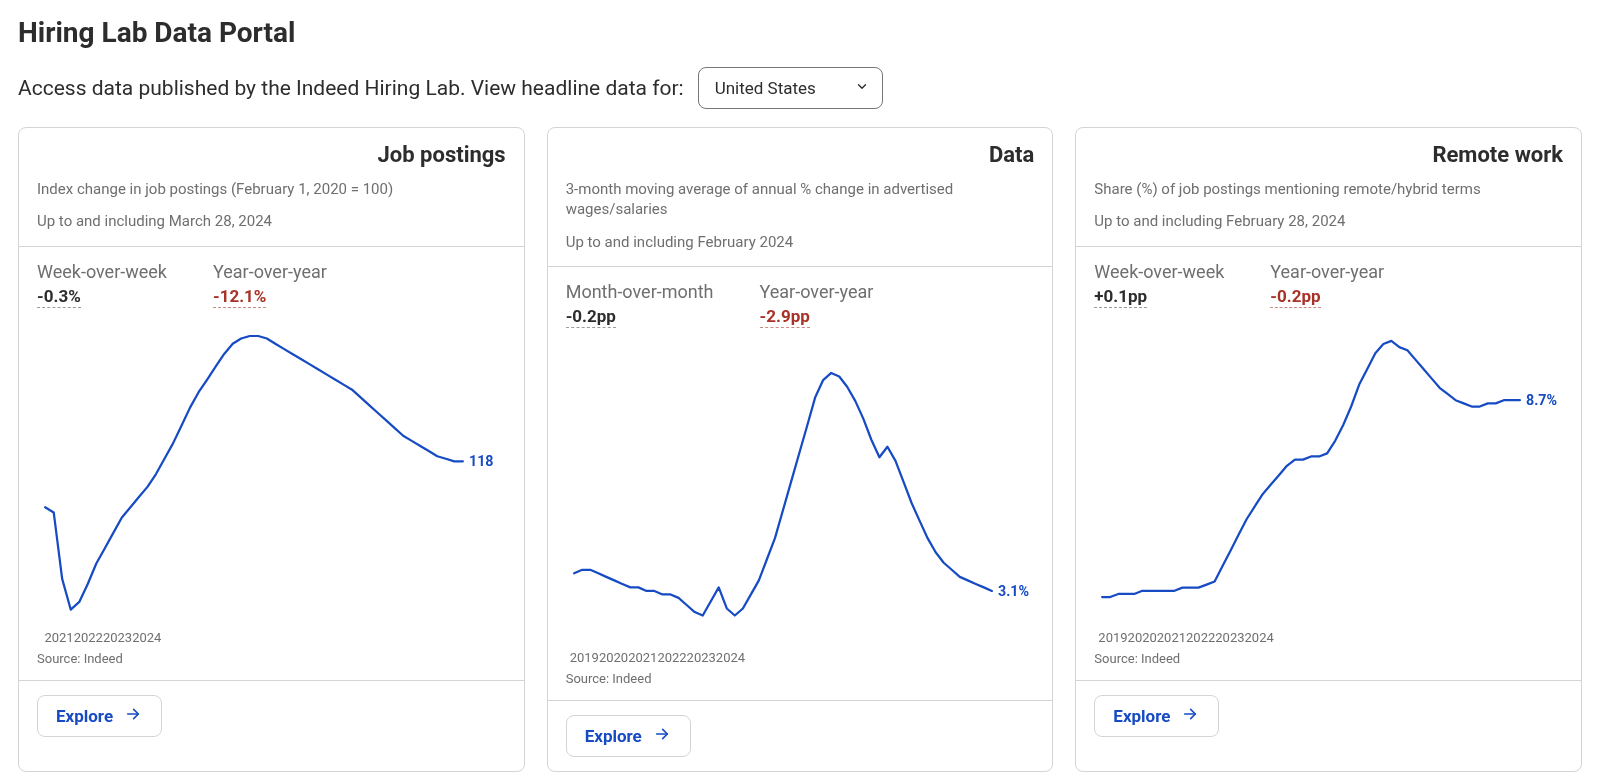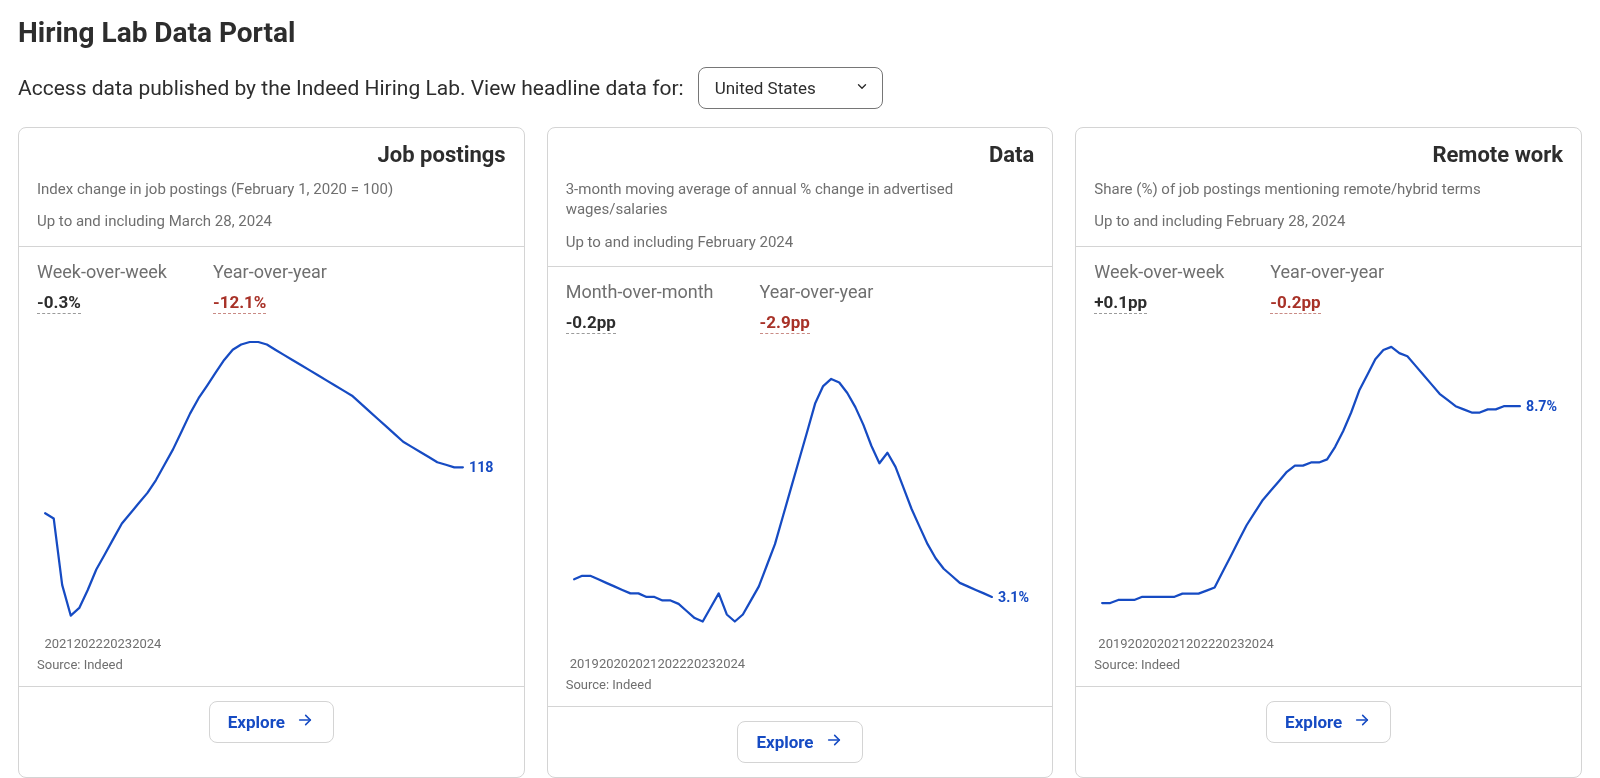--- a/index.html
+++ b/index.html
@@ -28,27 +28,27 @@
   .card{
     flex:1;border:1px solid var(--card-border);border-radius:8px;
     display:flex;flex-direction:column;overflow:hidden;background:#fff;
   }
   .card-head{padding:14px 18px 14px;border-bottom:1px solid var(--card-border);}
   .card-title{font-size:22px;font-weight:700;margin:0 0 8px;text-align:right;}
   .card-sub{font-size:15px;color:var(--muted);line-height:1.35;}
   .card-sub div{margin-top:12px;}
   .stats{display:flex;gap:46px;padding:14px 18px 4px;}
   .stat-label{font-size:18px;color:var(--muted);margin-bottom:4px;}
-  .stat-val{font-size:17px;font-weight:700;display:inline-block;border-bottom:1px dashed #9b9b9b;padding-bottom:1px;margin-top:6px;}
+  .stat-val{font-size:17px;font-weight:700;display:inline-block;border-bottom:1px dashed #9b9b9b;padding-bottom:1px;}
   .stat-val.neg{color:var(--neg);border-bottom-color:#c98b85;}
   .chart-wrap{padding:4px 18px 0;}
   svg.chart{width:100%;height:310px;display:block;}
   .x-ticks{display:flex;padding:4px 4px 0;font-size:13px;color:var(--muted);}
   .source{font-size:13px;color:var(--muted);padding:6px 18px 14px;}
-  .card-foot{border-top:1px solid var(--card-border);padding:14px 18px;display:flex;justify-content:center;}
+  .card-foot{border-top:1px solid var(--card-border);padding:14px 18px;display:flex;justify-content:flex-start;}
   .explore{
     border:1px solid var(--card-border);border-radius:8px;
     padding:10px 18px;font-size:17px;font-weight:700;color:var(--accent);
     background:#fff;display:inline-flex;align-items:center;gap:10px;cursor:pointer;
   }
   .end-label{font-size:14px;font-weight:700;fill:var(--accent);}
   .line{fill:none;stroke:var(--accent);stroke-width:2.2;stroke-linejoin:round;stroke-linecap:round;}
 </style>
 </head>
 <body>

